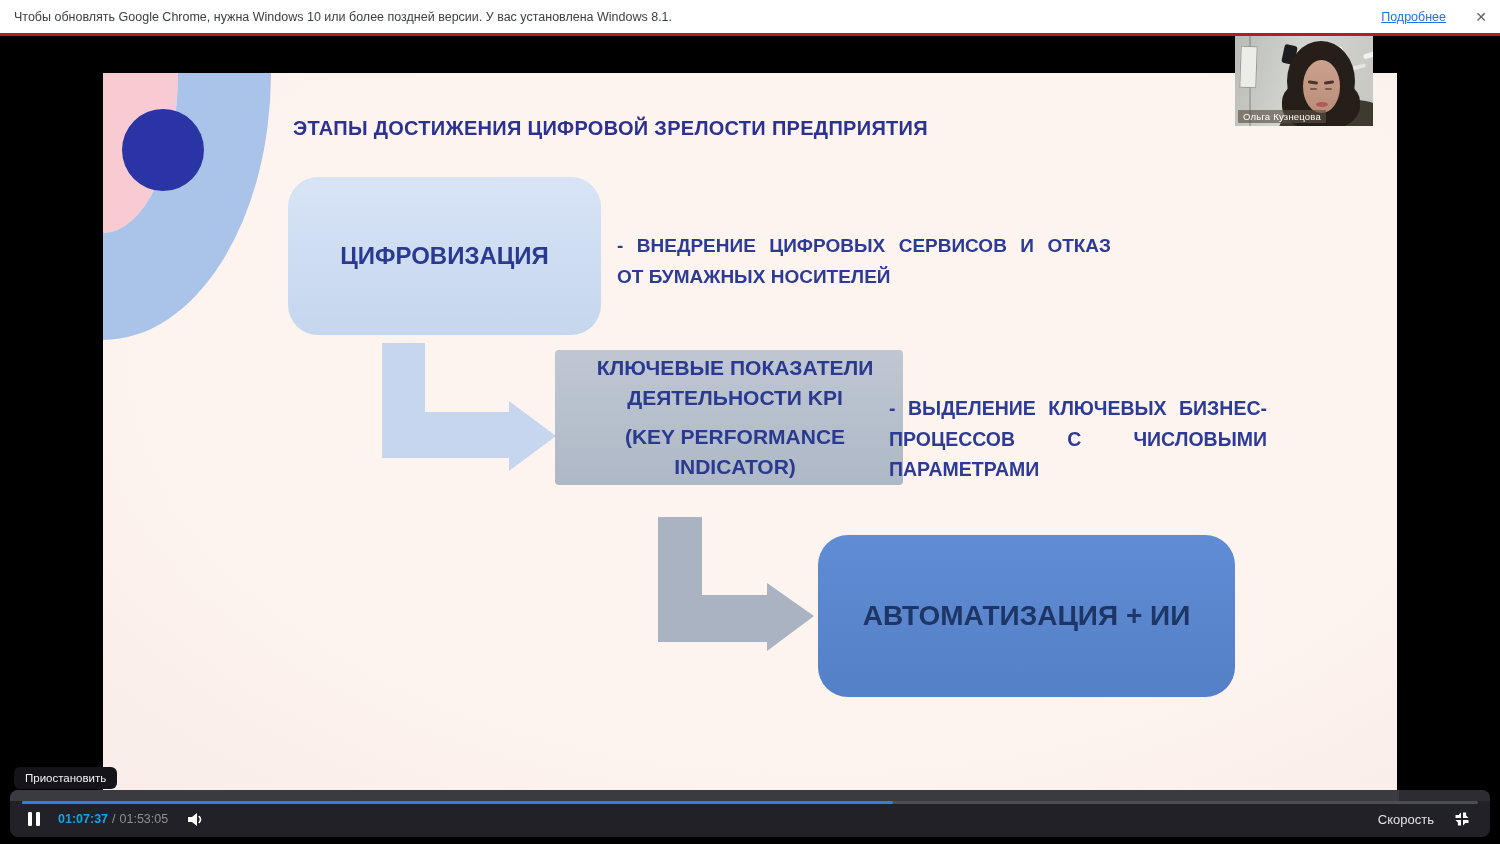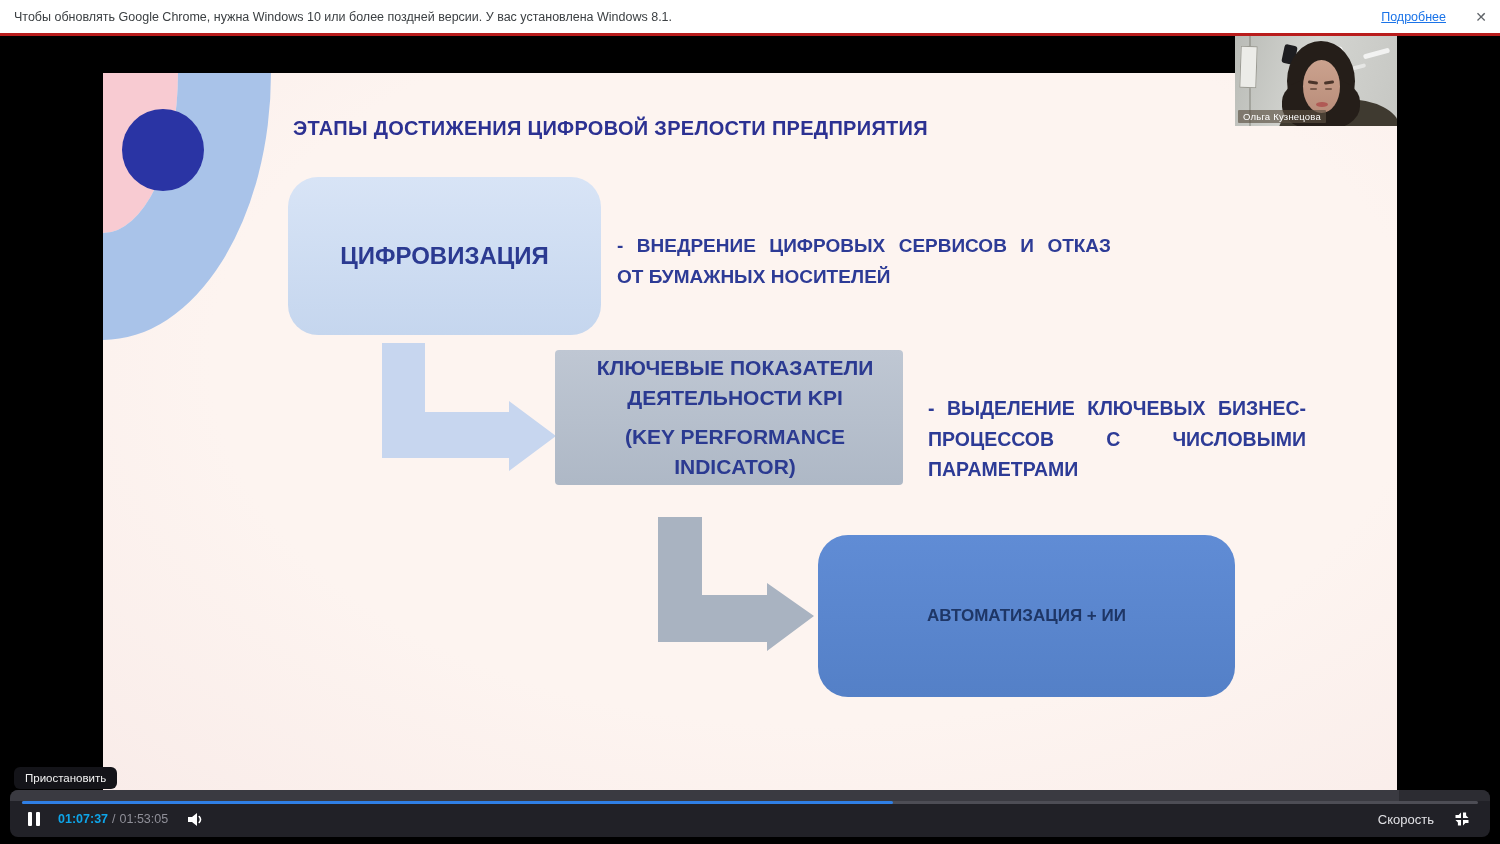--- a/index.html
+++ b/index.html
@@ -27,29 +27,29 @@
   .stage-box { position:absolute; display:flex; align-items:center; justify-content:center; text-align:center; z-index:2; }
   .box1 { left:185px; top:104px; width:313px; height:158px; border-radius:30px;
           background:linear-gradient(180deg,#d8e4f6 0%,#c5d6ee 100%); }
   .box1 .stage-label { font-size:24px; font-weight:bold; color:#2b3a91; }
   .box2 { left:452px; top:277px; width:348px; height:135px; border-radius:4px;
           background:linear-gradient(180deg,#bfc7d3 0%,#aeb8c6 100%); flex-direction:column;padding-left:12px; }
   .box2 .l { font-size:21px; font-weight:bold; color:#2b3a91; line-height:30px; }
   .box2 .gap { margin-top:9px; }
   .box3 { left:715px; top:462px; width:417px; height:162px; border-radius:30px;
           background:linear-gradient(180deg,#608cd5 0%,#5480c7 100%); }
-  .box3 .stage-label { font-size:17px; font-weight:bold; color:#1e3666; }
+  .box3 .stage-label { font-size:28px; font-weight:bold; color:#1e3666; }
   .desc { position:absolute; font-weight:bold; color:#2d3b96; z-index:2; }
   .desc1 { left:514px; top:157px; width:494px; font-size:19px; line-height:31px; }
-  .desc2 { left:825px; top:320px; width:378px; font-size:19.5px; line-height:30.5px; }
+  .desc2 { left:786px; top:320px; width:378px; font-size:19.5px; line-height:30.5px; }
   .jline { display:block; text-align:justify; text-align-last:justify; }
   .nline { display:block; text-align:left; }
 
   
-  .webcam { position:absolute; left:1235px; top:0; width:162px; height:90px; overflow:hidden; z-index:3;
+  .webcam { position:absolute; left:1235px; top:0; width:138px; height:90px; overflow:hidden; z-index:3;
             background:linear-gradient(105deg,#b9bbb6 0%,#d4d5d1 45%,#c6c7c3 100%); }
   .wb-line { position:absolute; left:14px; top:0; width:2px; height:90px; background:#8d8d86; opacity:.6; }
   .wb-cert { position:absolute; left:5px; top:10px; width:17px; height:42px; background:#ecece8;
              border:1px solid #9a9a92; transform:rotate(2deg); }
   .wb-gadget { position:absolute; left:48px; top:9px; width:13px; height:19px; background:#1d1d20;
                border-radius:3px; transform:rotate(12deg); }
   .wb-glare1 { position:absolute; left:86px; top:13px; width:22px; height:6px; background:rgba(255,255,255,.85);
                border-radius:3px; transform:rotate(-18deg); }
   .wb-glare2 { position:absolute; left:128px; top:15px; width:27px; height:5px; background:rgba(255,255,255,.75);
                border-radius:3px; transform:rotate(-15deg); }

